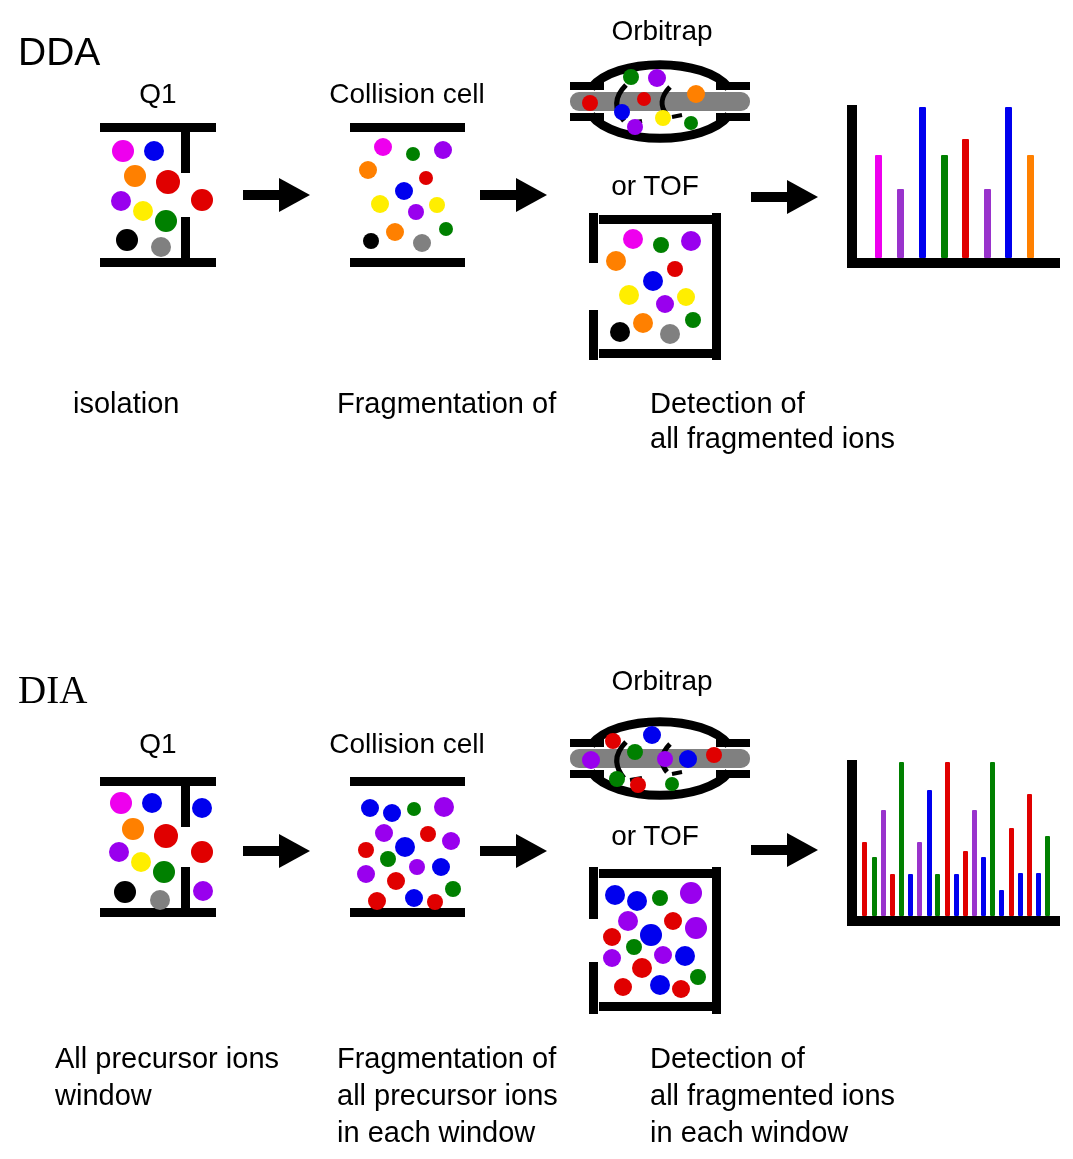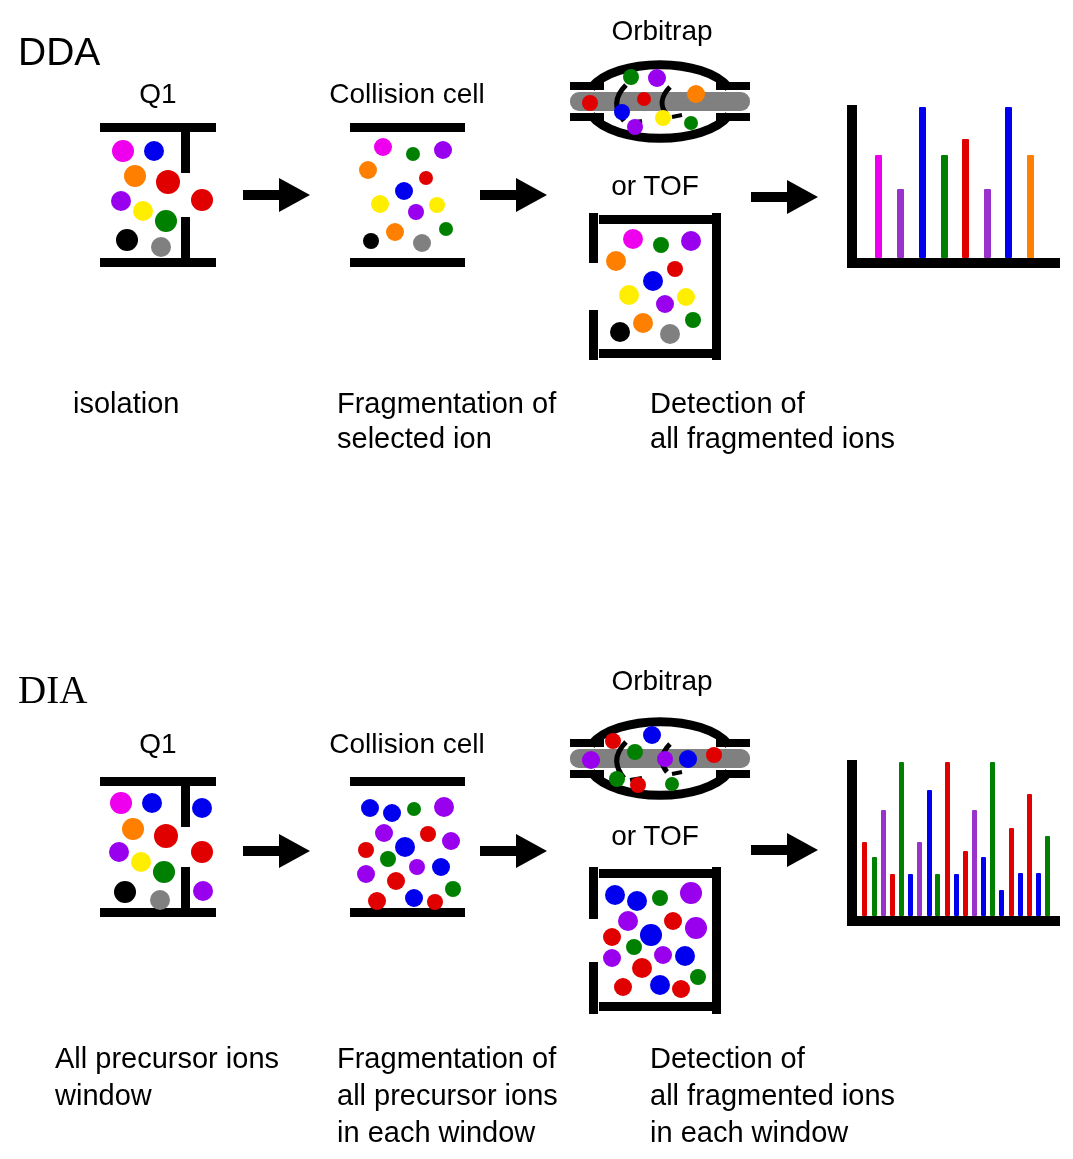--- a/index.html
+++ b/index.html
@@ -148,21 +148,20 @@
       <span class="bar" style="left: 158px; width: 7px; height: 151px; background: rgb(0, 0, 238);"></span>
       <span class="bar" style="left: 180px; width: 7px; height: 103px; background: rgb(255, 128, 0);"></span>
     </div>
 
   <div class="caption cap-dda" style="left:73px;top:386px;">
     <div>isolation</div>
     <div></div>
   </div>
   <div class="caption cap-dda" style="left:337px;top:386px;">
     <div>Fragmentation of</div>
-    <div>selected ion</div>
     <div></div>
   </div>
   <div class="caption cap-dda" style="left:650px;top:386px;">
     <div>Detection of</div>
     <div>all fragmented ions</div>
     <div></div>
   </div>
 
   <div class="panel-title" style="left:18px;top:670px;font-family:Liberation Serif, serif;">DIA</div>
 

